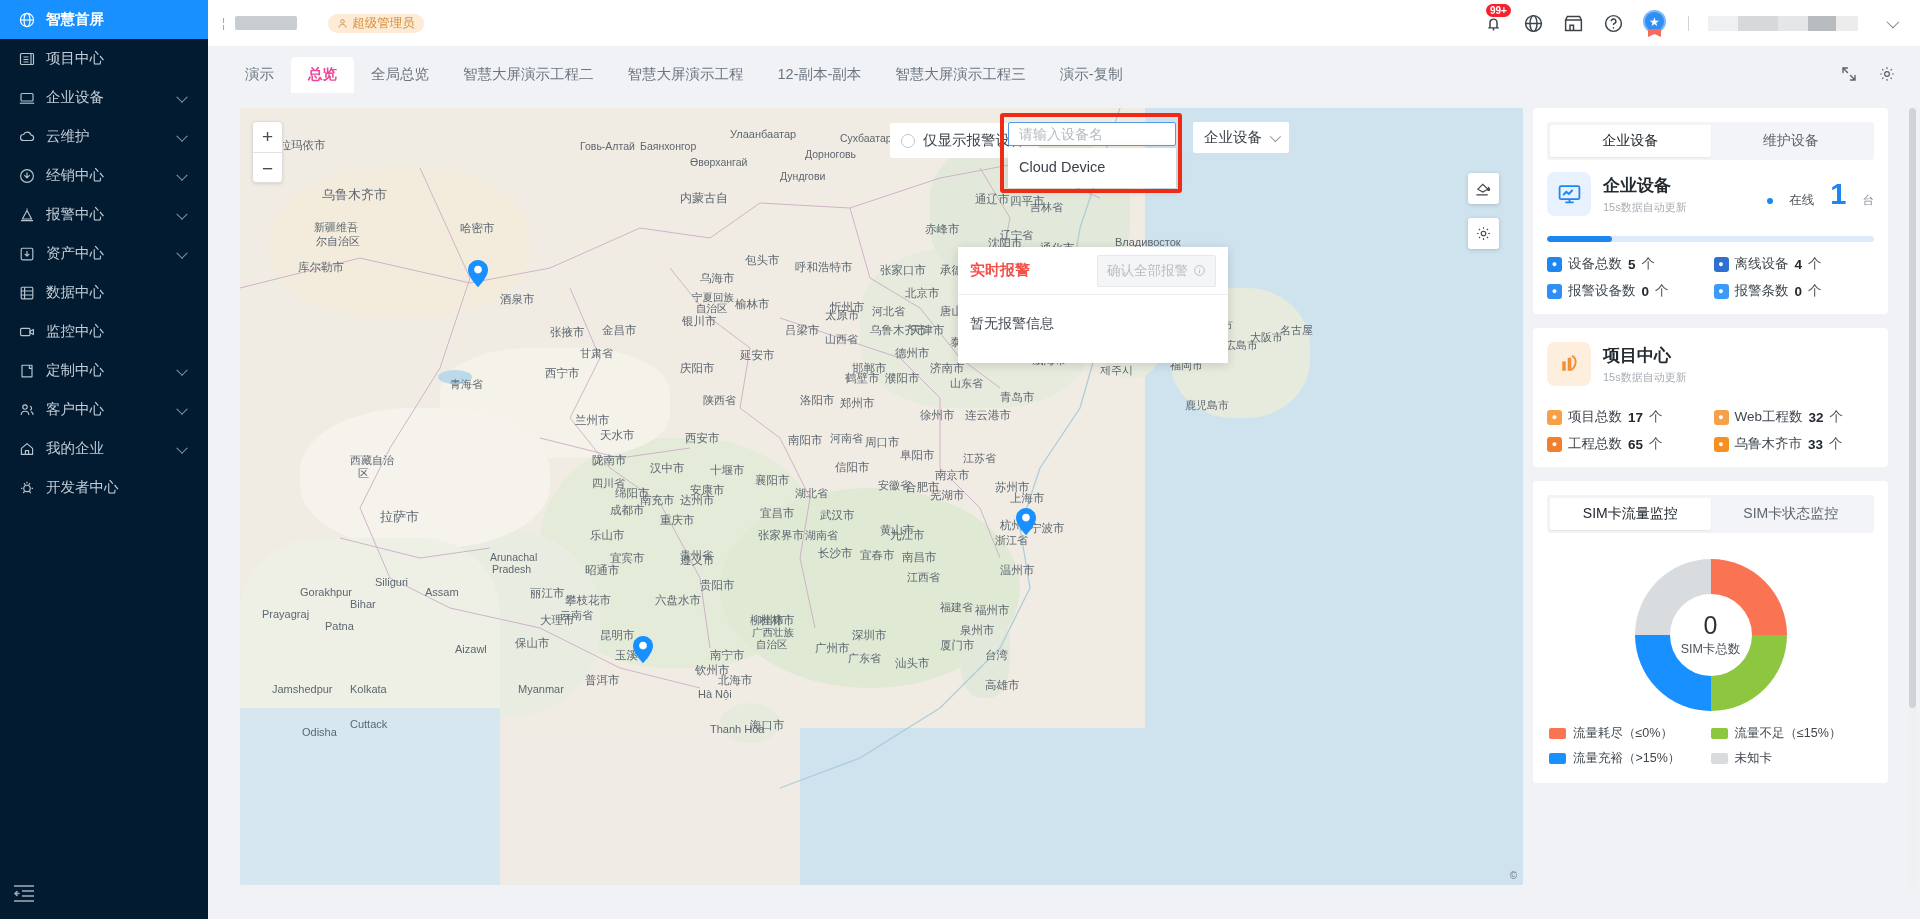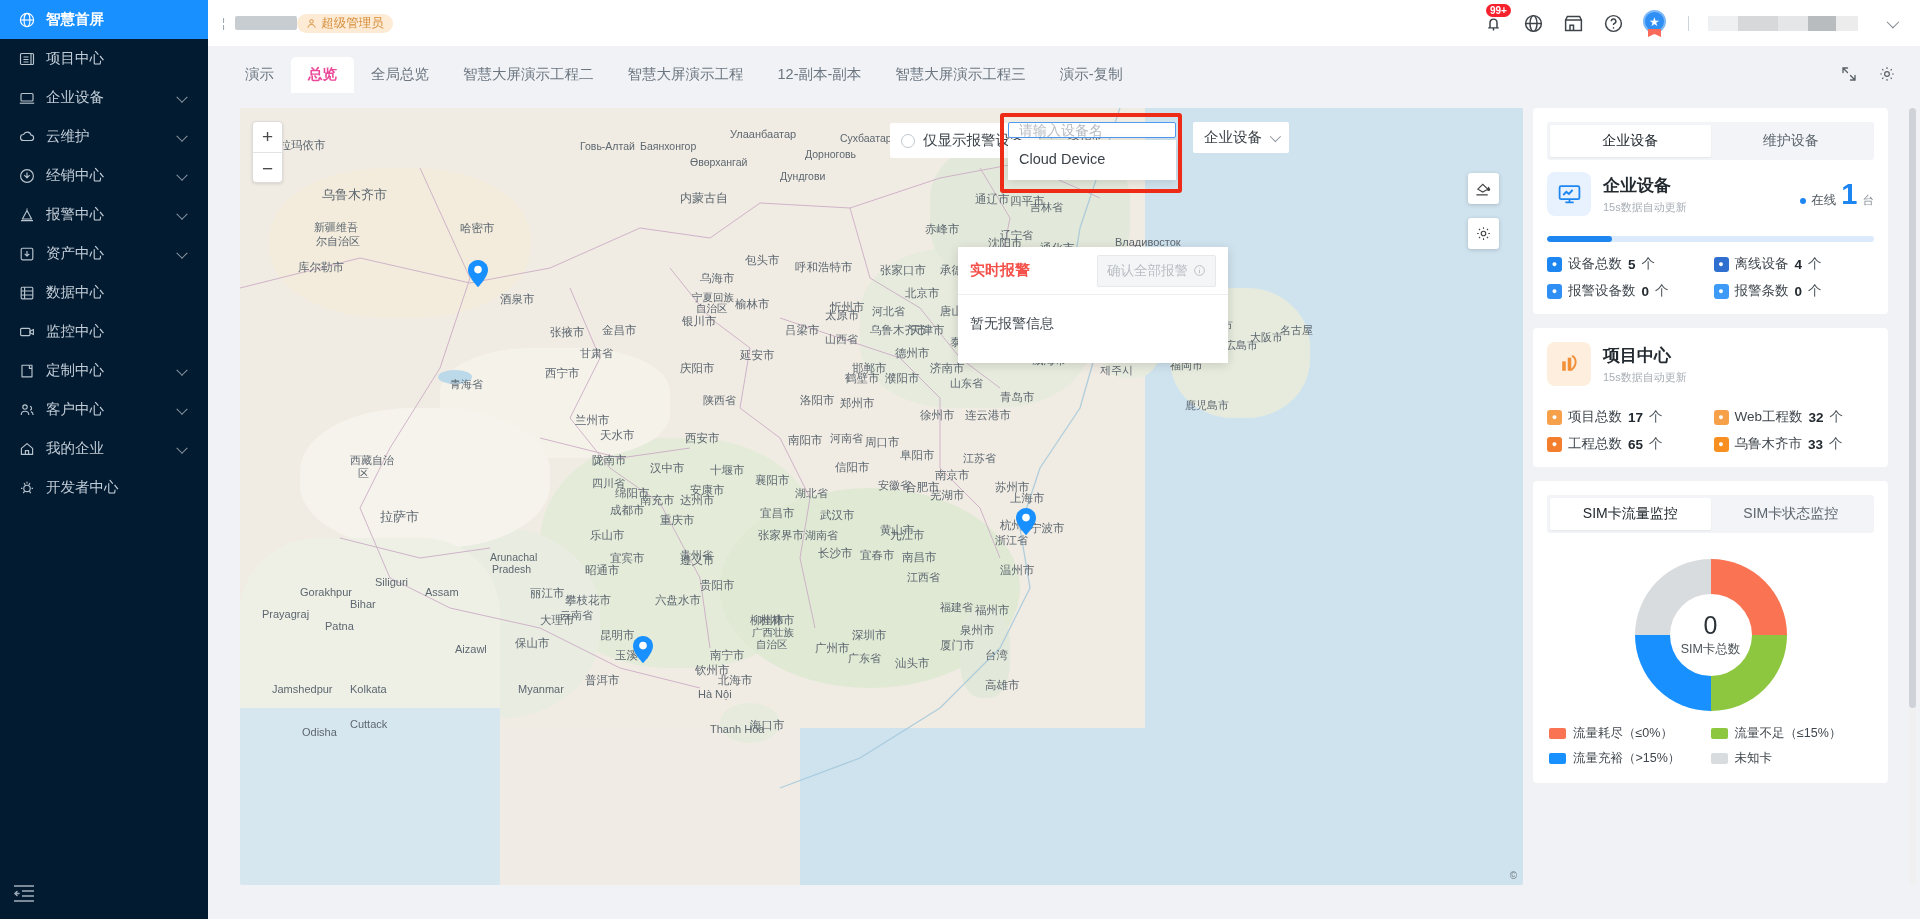--- a/index.html
+++ b/index.html
@@ -57,21 +57,21 @@
   }
 
   
   #topbar {
     position: absolute; left: 208px; top: 0; width: 1712px; height: 46px;
     background: #fff; display: flex; align-items: center;
   }
   #crumb-dot { margin-left: 14px; font-size: 12px; color: #98a3ae; }
   #crumb-redact { margin-left: 10px; width: 62px; height: 14px; background: #c8cdd2; border-radius: 2px; }
   #role-badge {
-    margin-left: 0; background: #fdebd6; color: #d68e3a; font-size: 12.5px;
+    margin-left: 31px; background: #fdebd6; color: #d68e3a; font-size: 12.5px;
     padding: 1px 9px; border-radius: 10px; display: flex; align-items: center; gap: 4px;
   }
   #topbar-right {
     margin-left: auto; display: flex; align-items: center; gap: 19px; padding-right: 24px;
   }
   .tb-ico { width: 21px; height: 21px; position: relative; cursor: pointer; color: #3d4349; }
   .tb-ico svg { width: 21px; height: 21px; display: block; }
   #badge-99 {
     position: absolute; left: 3px; top: -9px; background: #f5222d; color: #fff;
     font-size: 10px; line-height: 13px; padding: 0 4px; border-radius: 7px; font-weight: bold;
@@ -150,21 +150,21 @@
     width: 14px; height: 14px; border: 1px solid #c2c8ce; border-radius: 50%; background:#fff;
   }
 
   
   #search-highlight {
     position: absolute; left: 760px; top: 5px; width: 182px; height: 80px;
     border: 4px solid #ee2b17; border-radius: 3px; pointer-events: none; z-index: 9;
   }
   #search-wrap { position: absolute; left: 768px; top: 14px; width: 168px; z-index: 8; }
   #search-box {
-    height: 16px; background: #fff; border: 1px solid #4e9bf0; border-radius: 2px;
+    height: 24px; background: #fff; border: 1px solid #4e9bf0; border-radius: 2px;
     display: flex; align-items: center; padding: 0 8px 0 10px;
   }
   #search-input {
     border: 0; outline: 0; flex: 1; font-size: 14px; color: #3b4249;
     font-family: "Liberation Sans", sans-serif; background: transparent;
   }
   #search-input::placeholder { color: #b6bcc2; }
   #search-drop {
     background: #fff; box-shadow: 0 2px 9px rgba(0,0,0,.13); margin-top: 2px; padding: 4px 0 6px;
   }
@@ -219,21 +219,21 @@
     border-radius: 2px; cursor: pointer;
   }
   .seg-btn.active { background: #fff; color: #22292f; box-shadow: 0 1px 2px rgba(0,0,0,.06); }
 
   .card-head { display: flex; align-items: center; gap: 12px; }
   .card-ico { width: 44px; height: 44px; border-radius: 8px; display: flex; align-items: center; justify-content: center; flex: none; }
   .card-ico.blue { background: #e8f2fe; color: #1d86f0; }
   .card-ico.orange { background: #fdeedd; color: #f39037; }
   .card-name { font-size: 17px; font-weight: bold; color: #22292f; }
   .card-sub { font-size: 11px; color: #a7aeb5; margin-top: 3px; text-align: center; }
-  .card-stat { margin-left: auto; display: flex; align-items: baseline; gap: 5px; }
+  .card-stat { margin-left: auto; display: flex; align-items: baseline; gap: 16px; }
   .card-stat .sdot { width: 6px; height: 6px; border-radius: 50%; background: #1d86f0; margin-bottom: 3px; }
   .card-stat .slbl { font-size: 12.5px; color: #4b5view; color: #4d555d; }
   .card-stat .sval { font-size: 29px; font-weight: bold; color: #1d86f0; line-height: 1; }
   .card-stat .sunit { font-size: 11.5px; color: #868e96; }
 
   .progress { height: 6px; background: #dcebfb; border-radius: 3px; margin: 20px 0 13px; overflow: hidden; }
   .progress > i { display: block; height: 6px; background: #1d86f0; border-radius: 3px; }
 
   .kv-grid { display: grid; grid-template-columns: 1fr 1fr; row-gap: 9px; column-gap: 6px; }
   .kv { display: flex; align-items: center; gap: 6px; font-size: 13.5px; color: #3f464d; }

